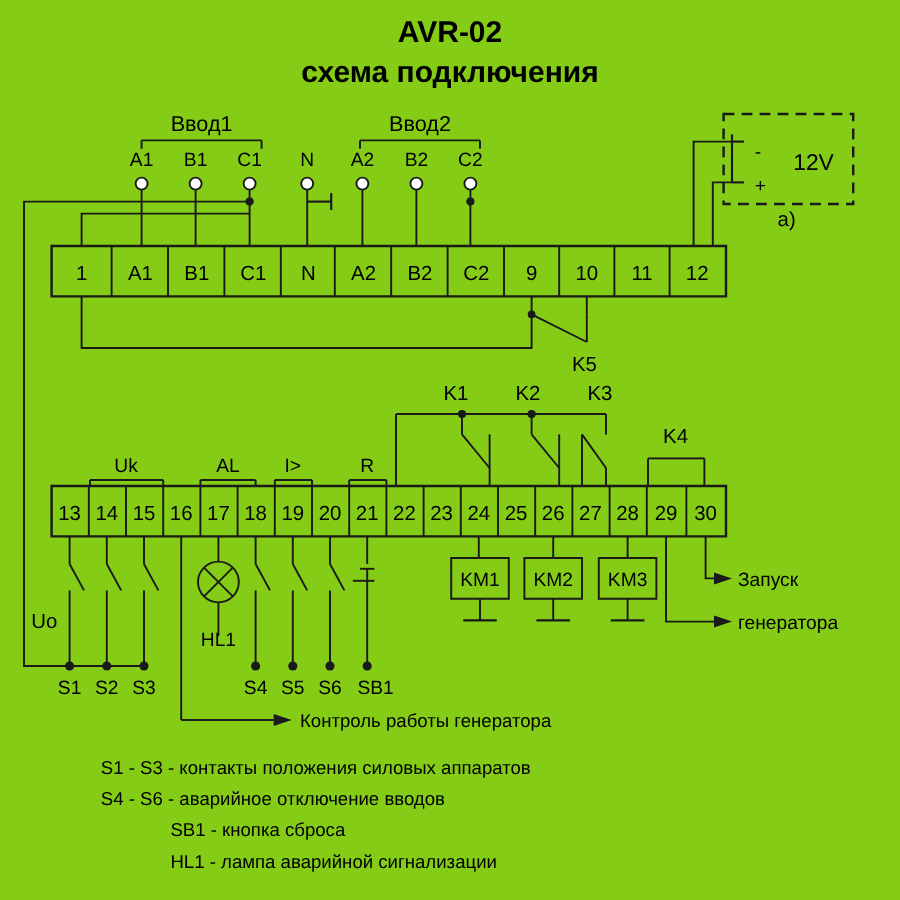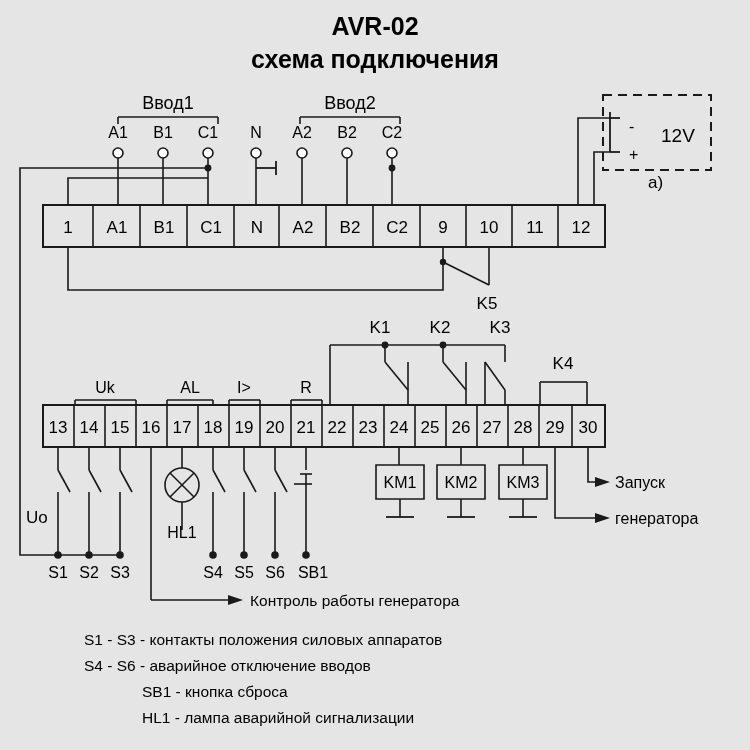--- a/index.html
+++ b/index.html
@@ -9,21 +9,21 @@
   }
   body {
     font-family: "Liberation Sans", sans-serif;
     color: #000000;
   }
   #page {
     position: relative;
     width: 750px;
     height: 750px;
     overflow: hidden;
-    background: #e5e5e5;
+    background: #84cc16;
   }
   #diagram-svg {
     position: absolute;
     left: 0;
     top: 0;
     width: 750px;
     height: 750px;
   }
   .ttl {
     font-weight: bold;

